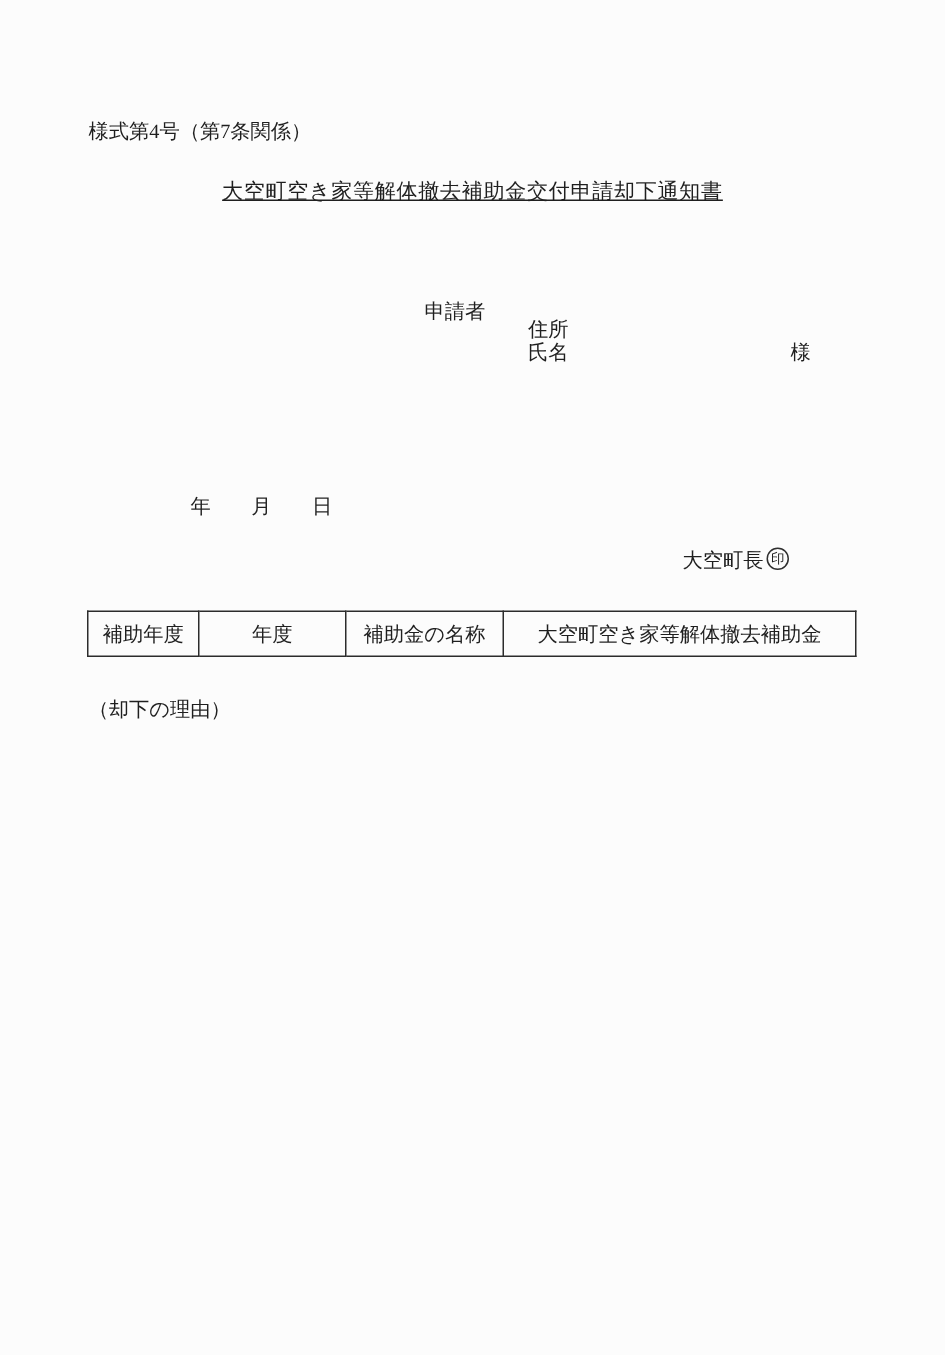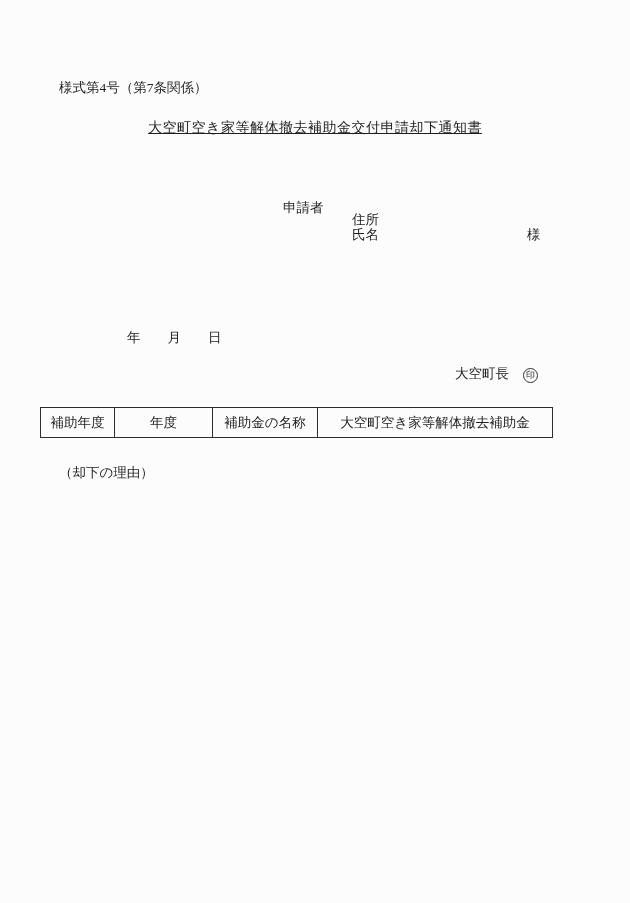--- a/index.html
+++ b/index.html
@@ -30,38 +30,38 @@
     position: absolute;
     left: 60px; top: 263px;
     width: 514px;
     line-height: 23px;
     white-space: pre;
   }
   .signer {
     position: absolute;
     left: 455px; top: 365px;
     display: flex;
-    align-items: flex-end;
-    gap: 14px;
+    align-items: flex-start;
+    gap: 2px;
     white-space: pre;
   }
   .seal {
     display: inline-flex;
     align-items: center;
     justify-content: center;
     width: 15px; height: 15px;
     border: 1px solid #2f2f2f;
     border-radius: 50%;
     font-size: 9px;
     line-height: 1;
     color: #1f1f1f;
   }
   table.subsidy {
     position: absolute;
-    left: 40px; top: 407px;
+    left: 58px; top: 407px;
     width: 512px;
     border-collapse: collapse;
     table-layout: fixed;
     border: 1.5px solid #2c2c2c;
     font-family: Liberation Mono, monospace;
   }
   table.subsidy td {
     border: 1px solid #2c2c2c;
     height: 30px;
     vertical-align: middle;

